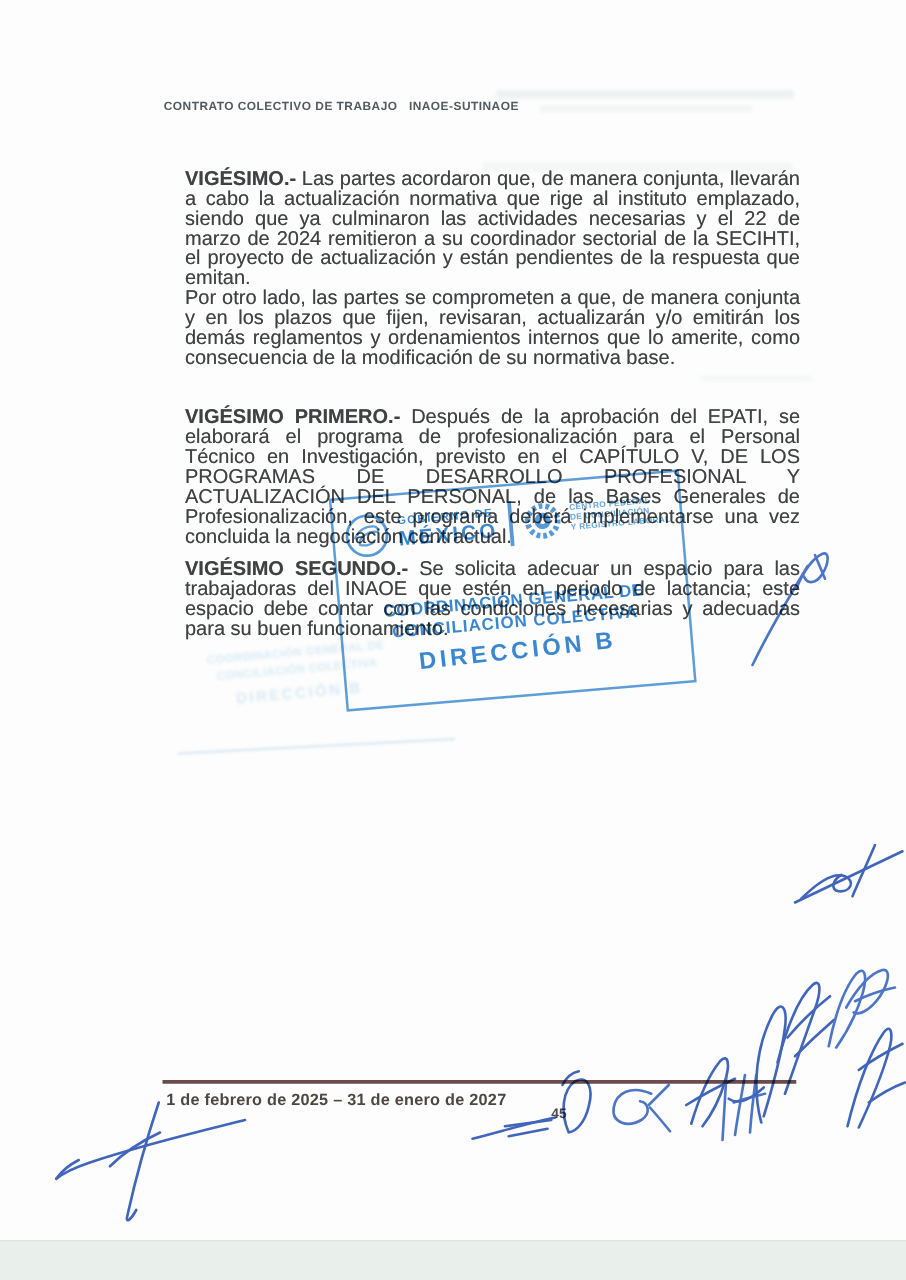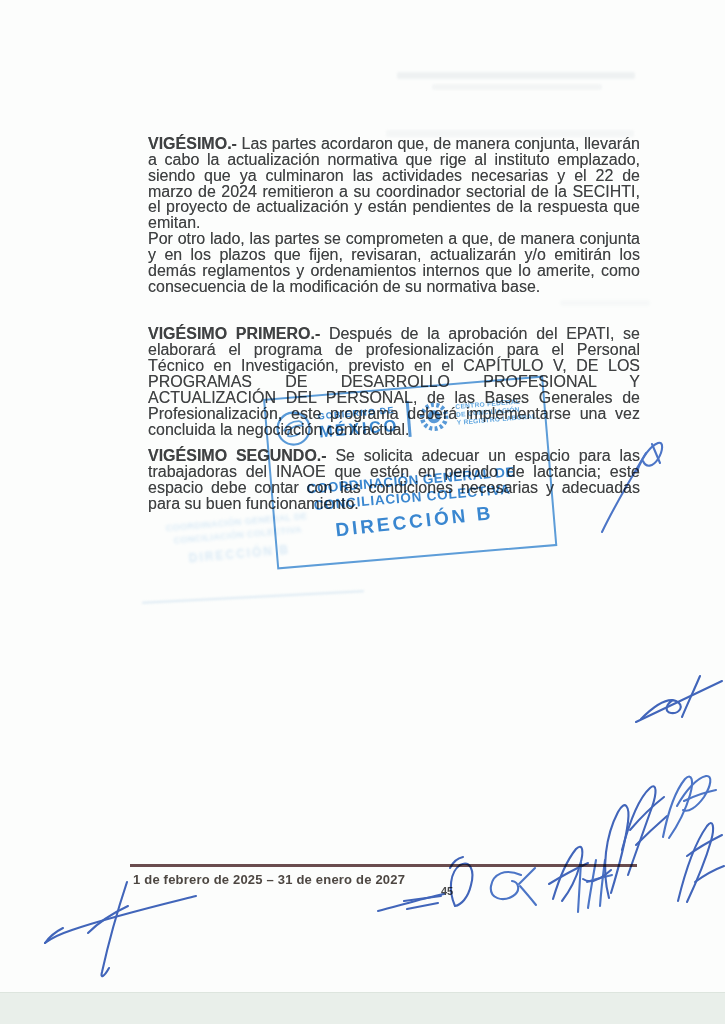--- a/index.html
+++ b/index.html
@@ -79,20 +79,21 @@
 </head>
 <body>
 
 <div class="page">
 
   <div class="ghost-bar" style="left:397px; top:72px; width:238px; height:7px; opacity:.14;"></div>
   <div class="ghost-bar" style="left:432px; top:84px; width:170px; height:6px; opacity:.09;"></div>
   <div class="ghost-bar" style="left:386px; top:130px; width:248px; height:7px; opacity:.08;"></div>
   <div class="ghost-bar" style="left:560px; top:300px; width:90px; height:6px; opacity:.05;"></div>
 
+  <div class="doc-header">CONTRATO COLECTIVO DE TRABAJO   INAOE-SUTINAOE</div>
 
   <div class="doc-body">
     <p>
       <span class="lead">VIGÉSIMO.-</span><span>Las partes acordaron que, de manera conjunta, llevarán a cabo la actualización normativa que rige al instituto emplazado, siendo que ya culminaron las actividades necesarias y el 22 de marzo de 2024 remitieron a su coordinador sectorial de la SECIHTI, el proyecto de actualización y están pendientes de la respuesta que emitan.</span>
     </p>
     <p>
       <span>Por otro lado, las partes se comprometen a que, de manera conjunta y en los plazos que fijen, revisaran, actualizarán y/o emitirán los demás reglamentos y ordenamientos internos que lo amerite, como consecuencia de la modificación de su normativa base.</span>
     </p>
     <p class="gap-lg">
       <span class="lead">VIGÉSIMO PRIMERO.-</span><span>Después de la aprobación del EPATI, se elaborará el programa de profesionalización para el Personal Técnico en Investigación, previsto en el CAPÍTULO V, DE LOS PROGRAMAS DE DESARROLLO PROFESIONAL Y ACTUALIZACIÓN DEL PERSONAL, de las Bases Generales de Profesionalización, este programa deberá implementarse una vez concluida la negociación contractual.</span>

